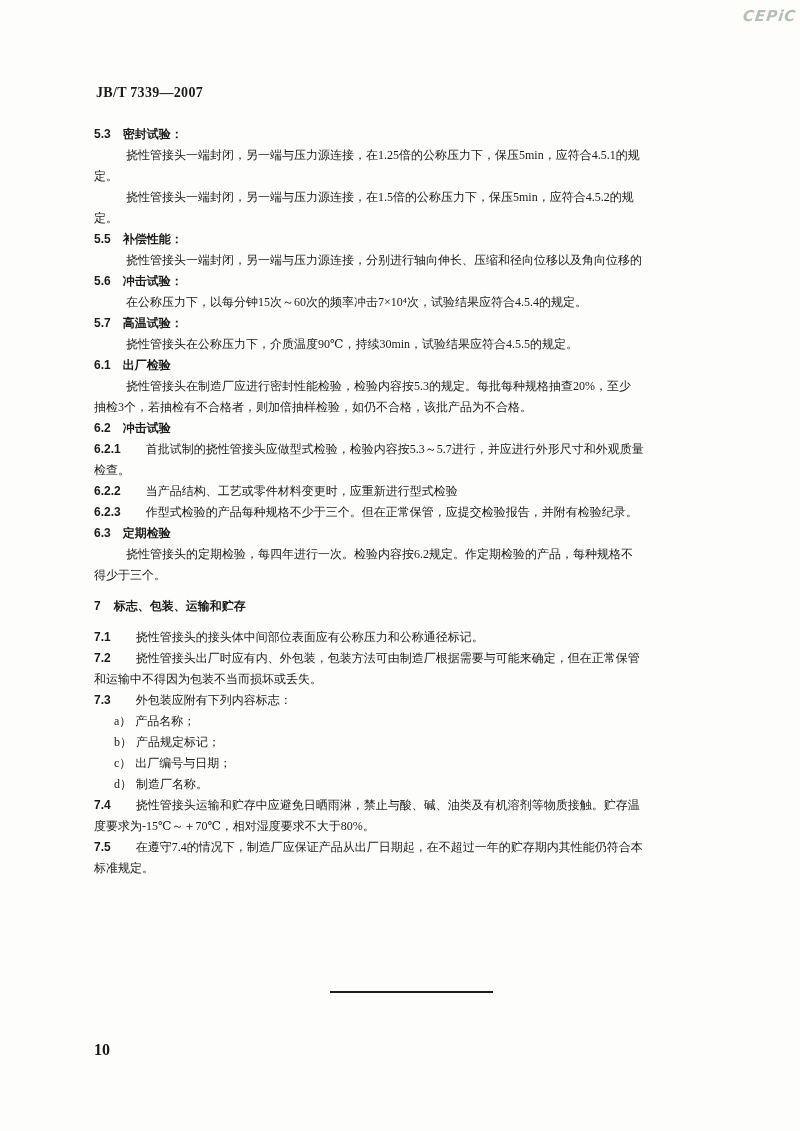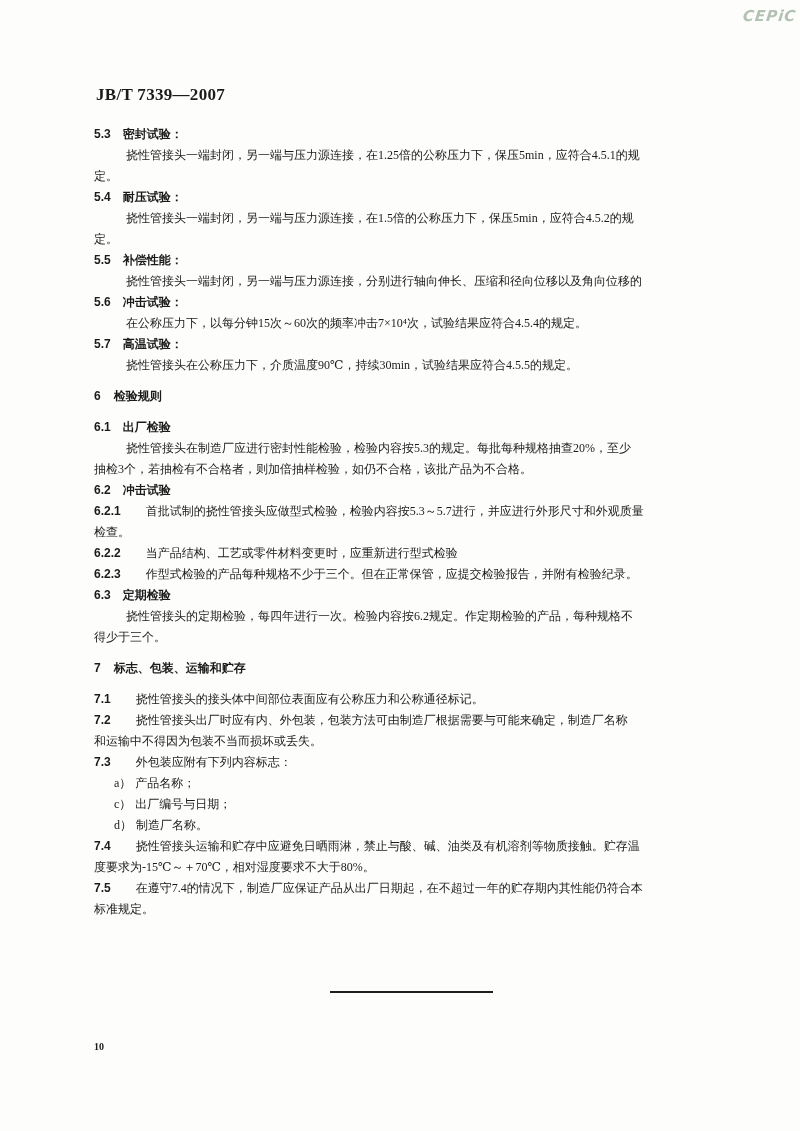--- a/index.html
+++ b/index.html
@@ -9,21 +9,21 @@
     background: #fdfdfc;
     overflow: hidden;
     font-family: "Liberation Serif", "DejaVu Serif", serif;
     color: #1b1b1b;
   }
   .scan-page { position: absolute; inset: 0; background: #fdfdfc; }
 
   .std-code {
     position: absolute; left: 96px; top: 85px;
     font-family: "Liberation Serif", "DejaVu Serif", serif;
-    font-weight: bold; font-size: 17px; letter-spacing: 0.3px;
+    font-weight: bold; font-size: 14px; letter-spacing: 0.3px;
     white-space: nowrap;
   }
   .brand-logo {
     position: absolute; left: 743px; top: 7px;
     font-family: "DejaVu Sans", sans-serif;
     font-style: italic; font-weight: bold;
     font-size: 15px; letter-spacing: 1px;
     color: #b3c2b3;
     transform: skewX(-6deg);
     white-space: nowrap;
@@ -51,52 +51,50 @@
     margin-right: 25px;
   }
   .li .limark { margin-right: 4px; }
 
   .end-rule {
     position: absolute; left: 330px; top: 991px;
     width: 163px; height: 2px; background: #1f1f1f;
   }
   .page-num {
     position: absolute; left: 94px; top: 1041px;
-    font-weight: bold; font-size: 10px;
+    font-weight: bold; font-size: 16px;
     font-family: "Liberation Serif", "DejaVu Serif", serif;
   }
 </style>
 </head>
 <body>
 
 <div class="scan-page">
 
   <div class="std-code">JB/T 7339—2007</div>
   <div class="brand-logo">CEPiC</div>
 
   <div class="content">
 
     <div class="line h"><span class="num">5.3</span><span class="txt">密封试验：</span></div>
     <div class="line ind">挠性管接头一端封闭，另一端与压力源连接，在1.25倍的公称压力下，保压5min，应符合4.5.1的规</div>
     <div class="line">定。</div>
 
-    <div class="line h"><span class="num">5.4</span><span class="txt">耐压试验：</span></div>
     <div class="line ind">挠性管接头一端封闭，另一端与压力源连接，在1.5倍的公称压力下，保压5min，应符合4.5.2的规</div>
     <div class="line">定。</div>
 
     <div class="line h"><span class="num">5.5</span><span class="txt">补偿性能：</span></div>
     <div class="line ind">挠性管接头一端封闭，另一端与压力源连接，分别进行轴向伸长、压缩和径向位移以及角向位移的</div>
 
     <div class="line h"><span class="num">5.6</span><span class="txt">冲击试验：</span></div>
     <div class="line ind">在公称压力下，以每分钟15次～60次的频率冲击7×10⁴次，试验结果应符合4.5.4的规定。</div>
 
     <div class="line h"><span class="num">5.7</span><span class="txt">高温试验：</span></div>
     <div class="line ind">挠性管接头在公称压力下，介质温度90℃，持续30min，试验结果应符合4.5.5的规定。</div>
 
-    <div class="line chapter"><span class="num">6</span><span class="txt">检验规则</span></div>
 
     <div class="line h"><span class="num">6.1</span><span class="txt">出厂检验</span></div>
     <div class="line ind">挠性管接头在制造厂应进行密封性能检验，检验内容按5.3的规定。每批每种规格抽查20%，至少</div>
     <div class="line">抽检3个，若抽检有不合格者，则加倍抽样检验，如仍不合格，该批产品为不合格。</div>
 
     <div class="line h"><span class="num">6.2</span><span class="txt">冲击试验</span></div>
 
     <div class="line pnum"><span class="num">6.2.1</span><span class="ptxt">首批试制的挠性管接头应做型式检验，检验内容按5.3～5.7进行，并应进行外形尺寸和外观质量</span></div>
     <div class="line">检查。</div>
 
@@ -105,26 +103,27 @@
     <div class="line pnum"><span class="num">6.2.3</span><span class="ptxt">作型式检验的产品每种规格不少于三个。但在正常保管，应提交检验报告，并附有检验纪录。</span></div>
 
     <div class="line h"><span class="num">6.3</span><span class="txt">定期检验</span></div>
     <div class="line ind">挠性管接头的定期检验，每四年进行一次。检验内容按6.2规定。作定期检验的产品，每种规格不</div>
     <div class="line">得少于三个。</div>
 
     <div class="line chapter"><span class="num">7</span><span class="txt">标志、包装、运输和贮存</span></div>
 
     <div class="line pnum"><span class="num">7.1</span><span class="ptxt">挠性管接头的接头体中间部位表面应有公称压力和公称通径标记。</span></div>
 
-    <div class="line pnum"><span class="num">7.2</span><span class="ptxt">挠性管接头出厂时应有内、外包装，包装方法可由制造厂根据需要与可能来确定，制造厂名称</span></div>
+    <div class="line pnum"><span class="num">7.2</span><span class="ptxt">挠性管接头出厂时应有内、外包装，包装方法可由制造厂根据需要与可能来确定，但在正常保管</span></div>
     <div class="line">和运输中不得因为包装不当而损坏或丢失。</div>
 
     <div class="line pnum"><span class="num">7.3</span><span class="ptxt">外包装应附有下列内容标志：</span></div>
 
     <div class="line li"><span class="limark">a）</span><span class="litxt">产品名称；</span></div>
+    <div class="line li"><span class="limark">b）</span><span class="litxt">产品规定标记；</span></div>
     <div class="line li"><span class="limark">c）</span><span class="litxt">出厂编号与日期；</span></div>
     <div class="line li"><span class="limark">d）</span><span class="litxt">制造厂名称。</span></div>
 
     <div class="line pnum"><span class="num">7.4</span><span class="ptxt">挠性管接头运输和贮存中应避免日晒雨淋，禁止与酸、碱、油类及有机溶剂等物质接触。贮存温</span></div>
     <div class="line">度要求为-15℃～＋70℃，相对湿度要求不大于80%。</div>
 
     <div class="line pnum"><span class="num">7.5</span><span class="ptxt">在遵守7.4的情况下，制造厂应保证产品从出厂日期起，在不超过一年的贮存期内其性能仍符合本</span></div>
     <div class="line">标准规定。</div>
 
   </div>

